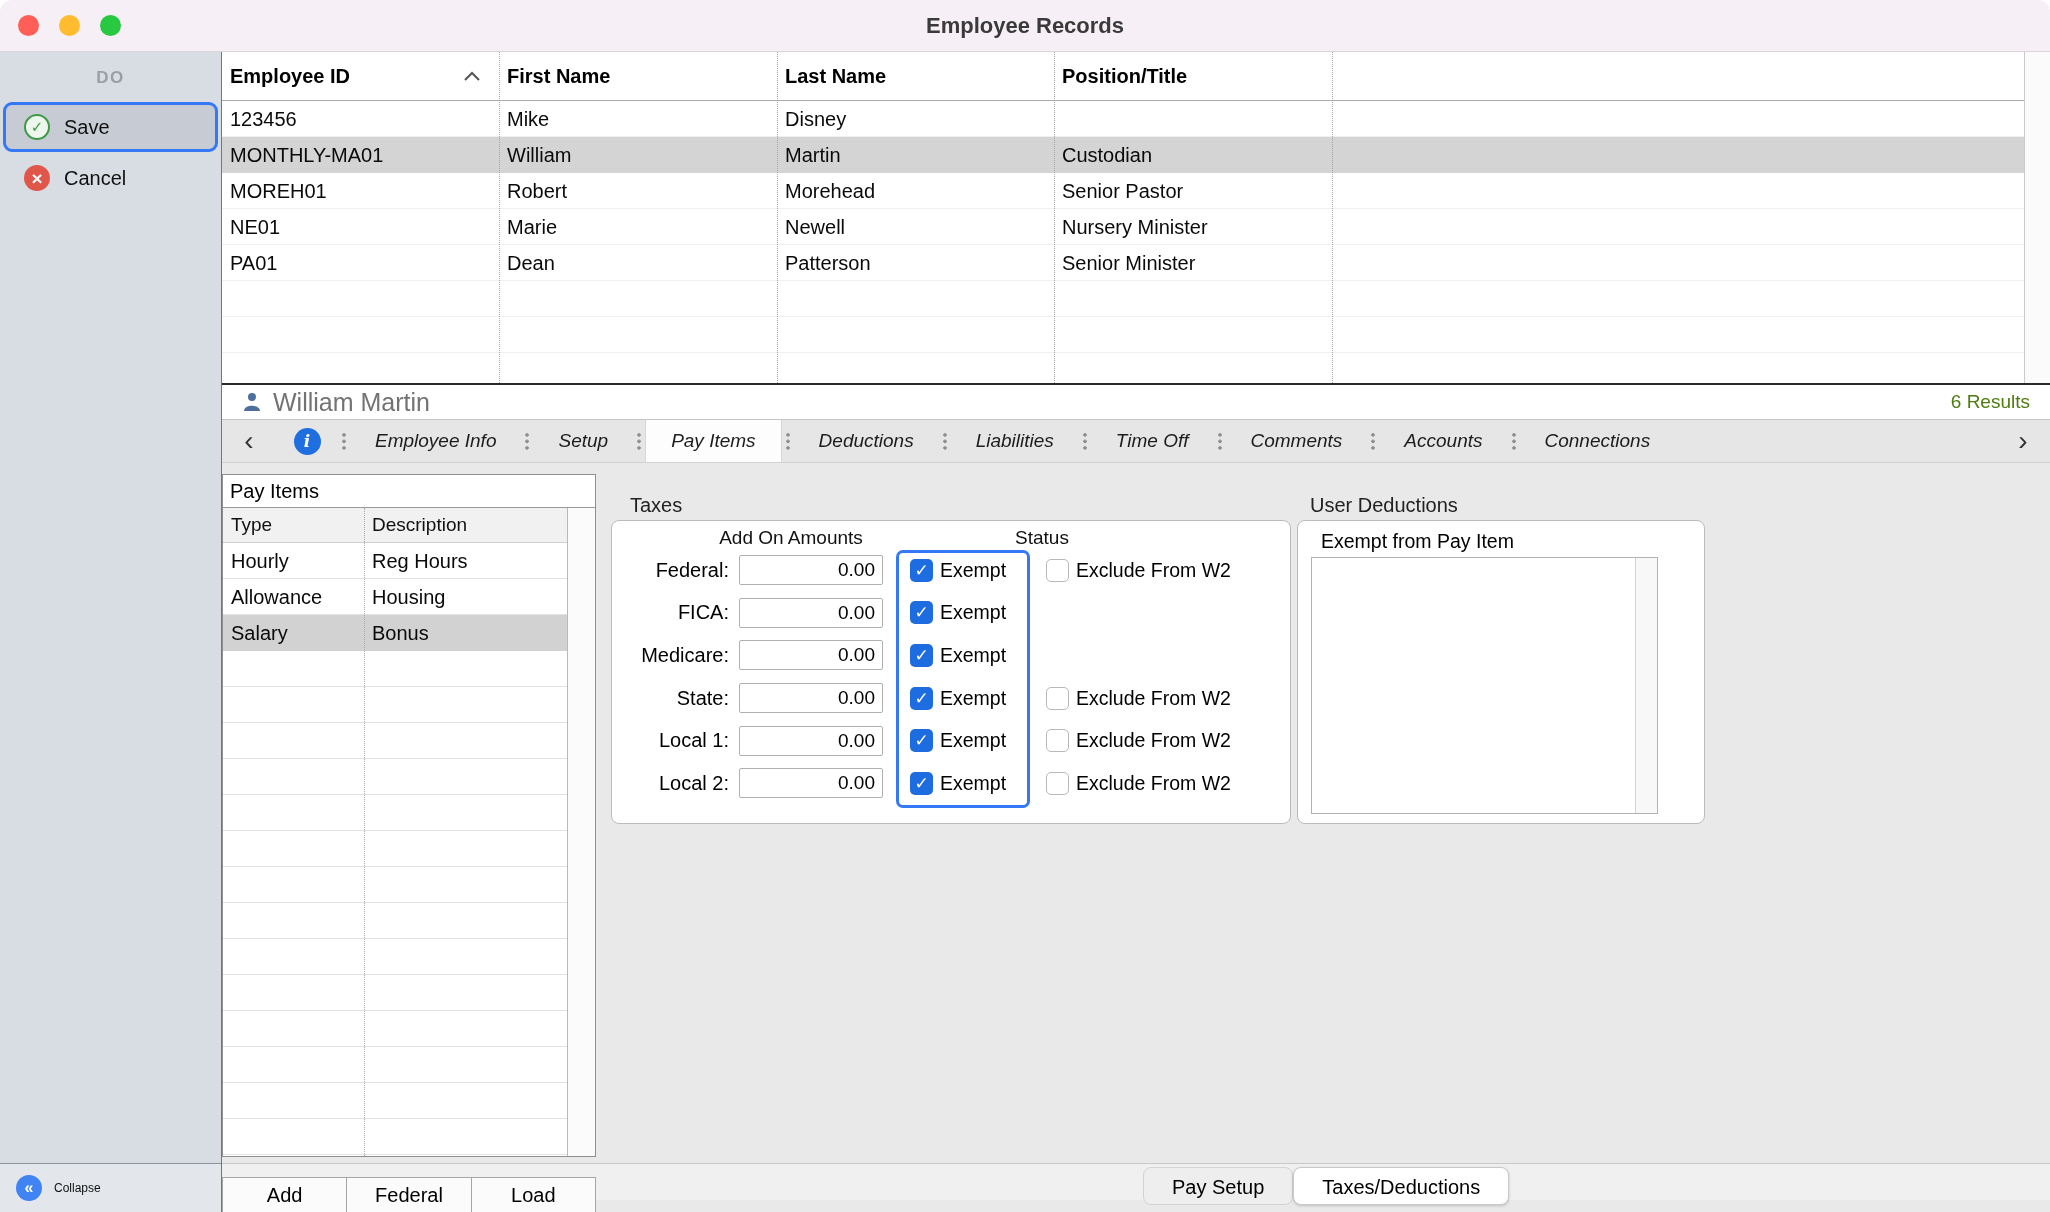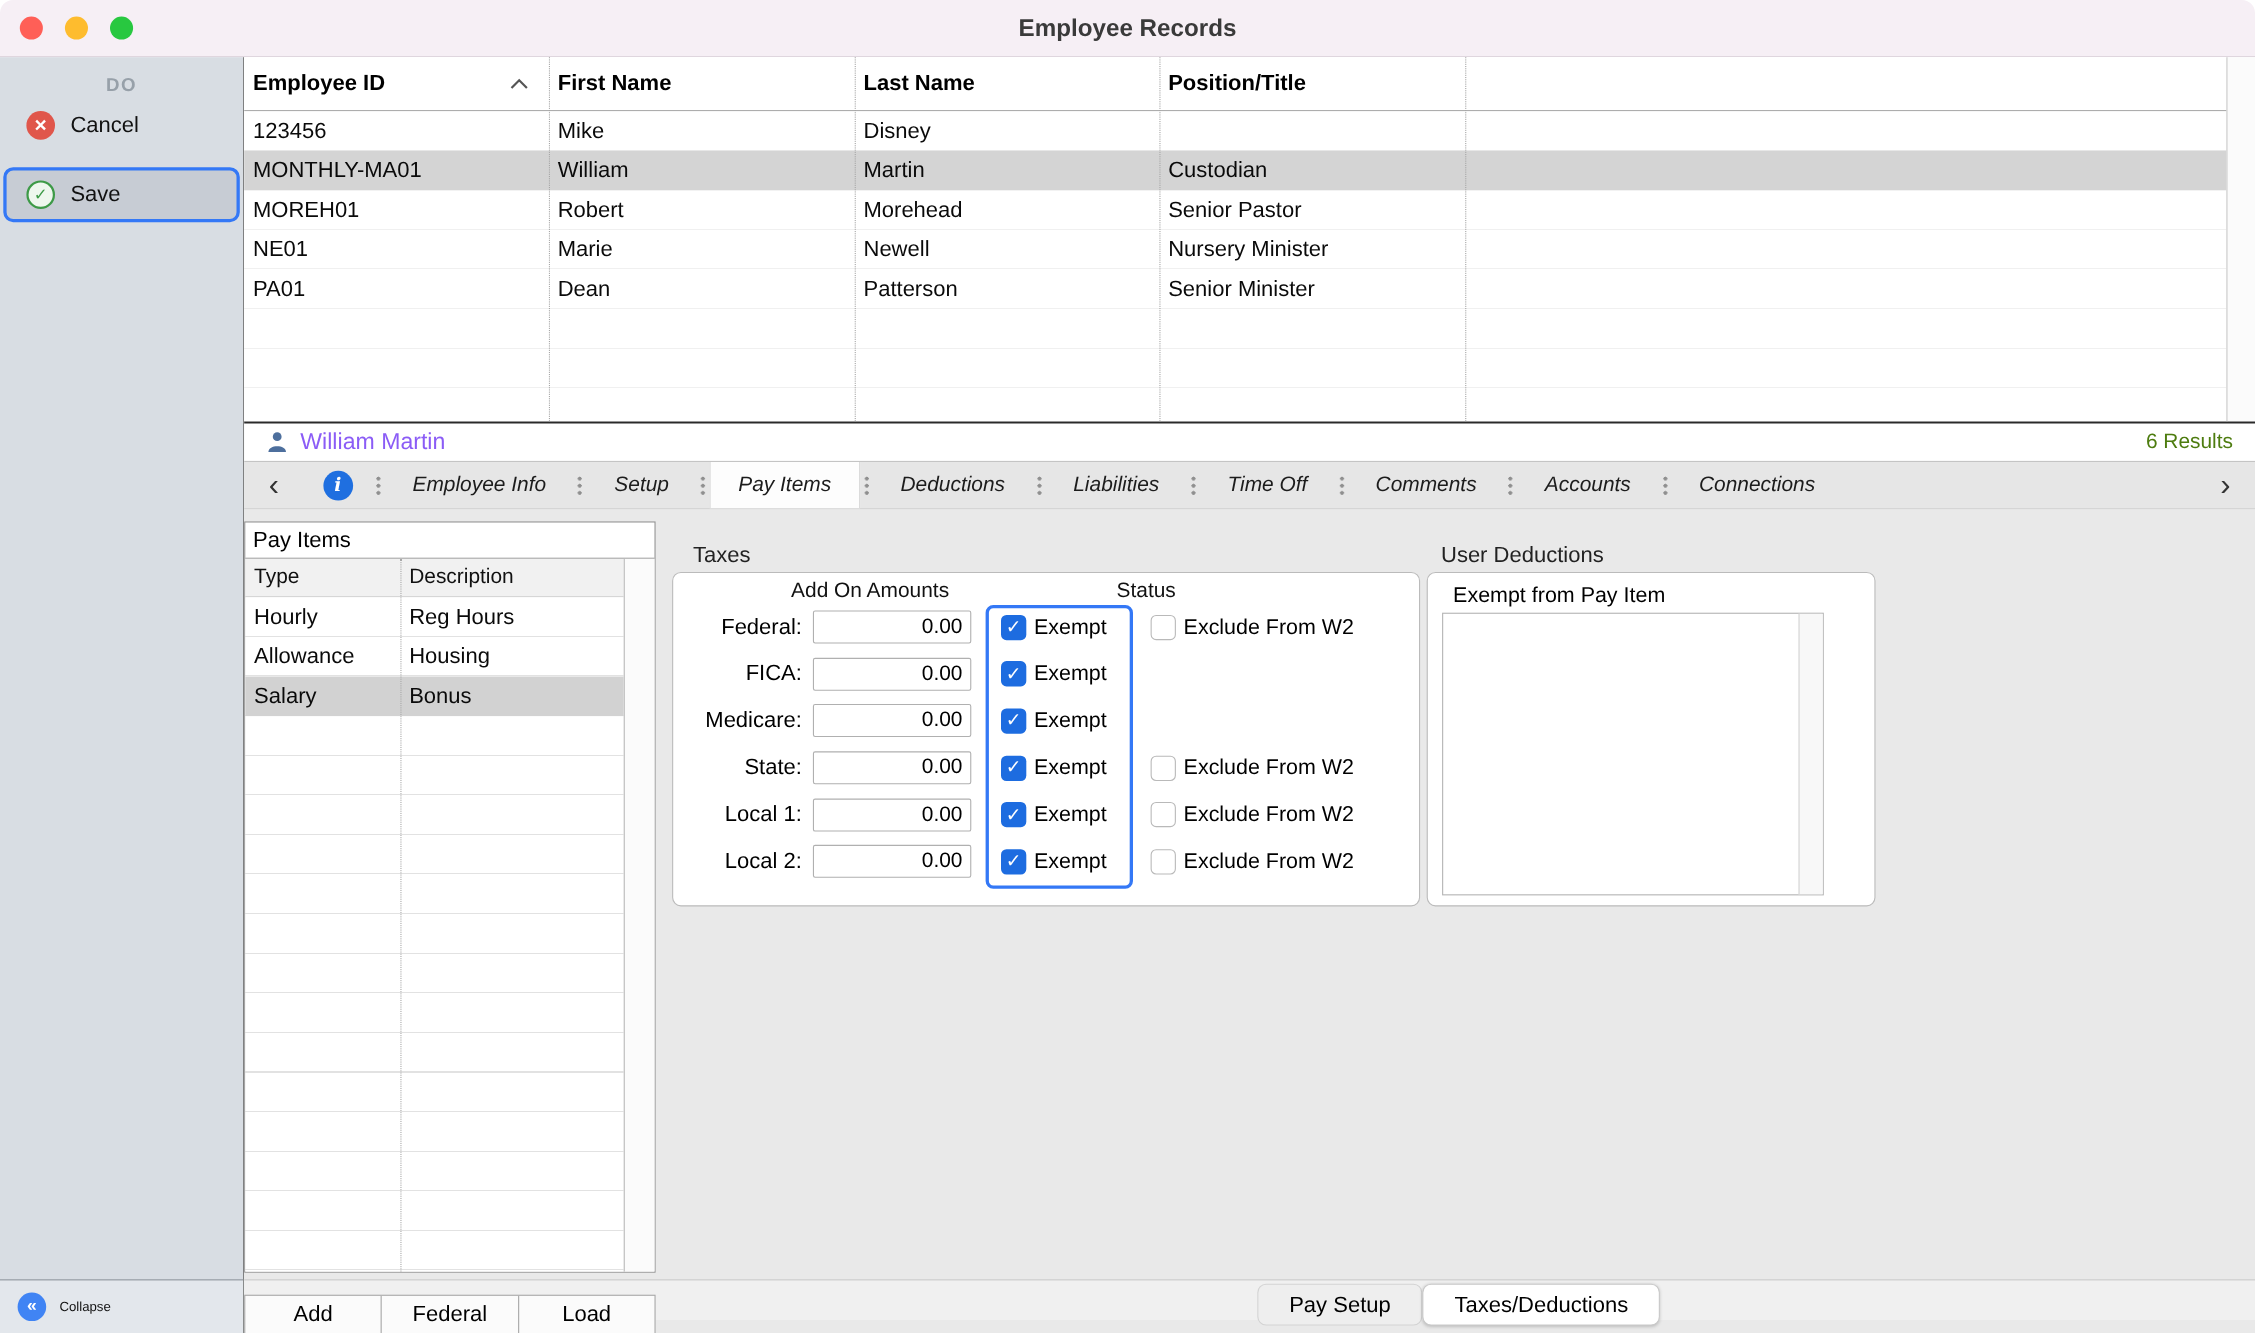--- a/index.html
+++ b/index.html
@@ -49,21 +49,21 @@
     background:repeating-linear-gradient(to bottom,#ffffff 0 35px,#f0f0f0 35px 36px);}
   .et-row{display:grid;grid-template-columns:277px 278px 277px 278px auto;height:36px;align-items:center;}
   .et-row .c{padding-left:8px;font-size:20px;color:#0a0a0a;white-space:nowrap;overflow:hidden;}
   .et-row.selected{background:#d4d4d4;}
   .et-gutter{position:absolute;right:0;top:0;bottom:0;width:26px;border-left:1px solid #c9c9c9;background:#fbfbfb;z-index:2;}
 
   
   .record-bar{position:absolute;left:0;top:331px;width:100%;height:37px;background:#fff;
     border-top:2px solid #2a2a2a;border-bottom:1px solid #c4c4c4;display:flex;align-items:center;}
   .record-bar .person{margin-left:19px;margin-right:10px;display:inline-flex;}
-  .record-bar .name{font-size:21px;color:#8b5cf6;}
+  .record-bar .name{font-size:25px;color:#737373;}
   .record-bar .results{margin-left:auto;margin-right:20px;font-size:19px;color:#4d7c0f;}
 
   
   .tab-bar{position:absolute;left:0;top:368px;width:100%;height:43px;background:#e6e6e6;border-bottom:1px solid #d2d2d2;
     display:flex;align-items:stretch;}
   .tb-chev{width:54px;display:flex;align-items:center;justify-content:center;color:#333;font-size:28px;flex:0 0 auto;}
   .tb-chev.left::after{content:"\2039";}
   .tb-chev.right::after{content:"\203A";}
   .tb-info{width:62px;display:flex;align-items:center;justify-content:center;flex:0 0 auto;}
   .info-circle{width:27px;height:27px;border-radius:50%;background:#1f6fe0;color:#fff;display:flex;align-items:center;justify-content:center;}
@@ -137,27 +137,27 @@
     <div class="traffic">
       <span class="light red"></span>
       <span class="light yellow"></span>
       <span class="light green"></span>
     </div>
     <div class="title">Employee Records</div>
   </div>
 
   <aside class="sidebar">
     <div class="sb-header">DO</div>
+    <div class="sb-item save">
+      <span class="ic ring-icon save-ic"></span>
+      <span class="lbl">Save</span>
+    </div>
     <div class="sb-item">
       <span class="ic ring-icon cancel-ic"></span>
       <span class="lbl">Cancel</span>
-    </div>
-    <div class="sb-item save">
-      <span class="ic ring-icon save-ic"></span>
-      <span class="lbl">Save</span>
     </div>
     <div class="sb-footer">
       <span class="ring-icon collapse-ic"></span>
       <span class="lbl">Collapse</span>
     </div>
   </aside>
 
   <div class="content">
 
     <div class="emp-table">

